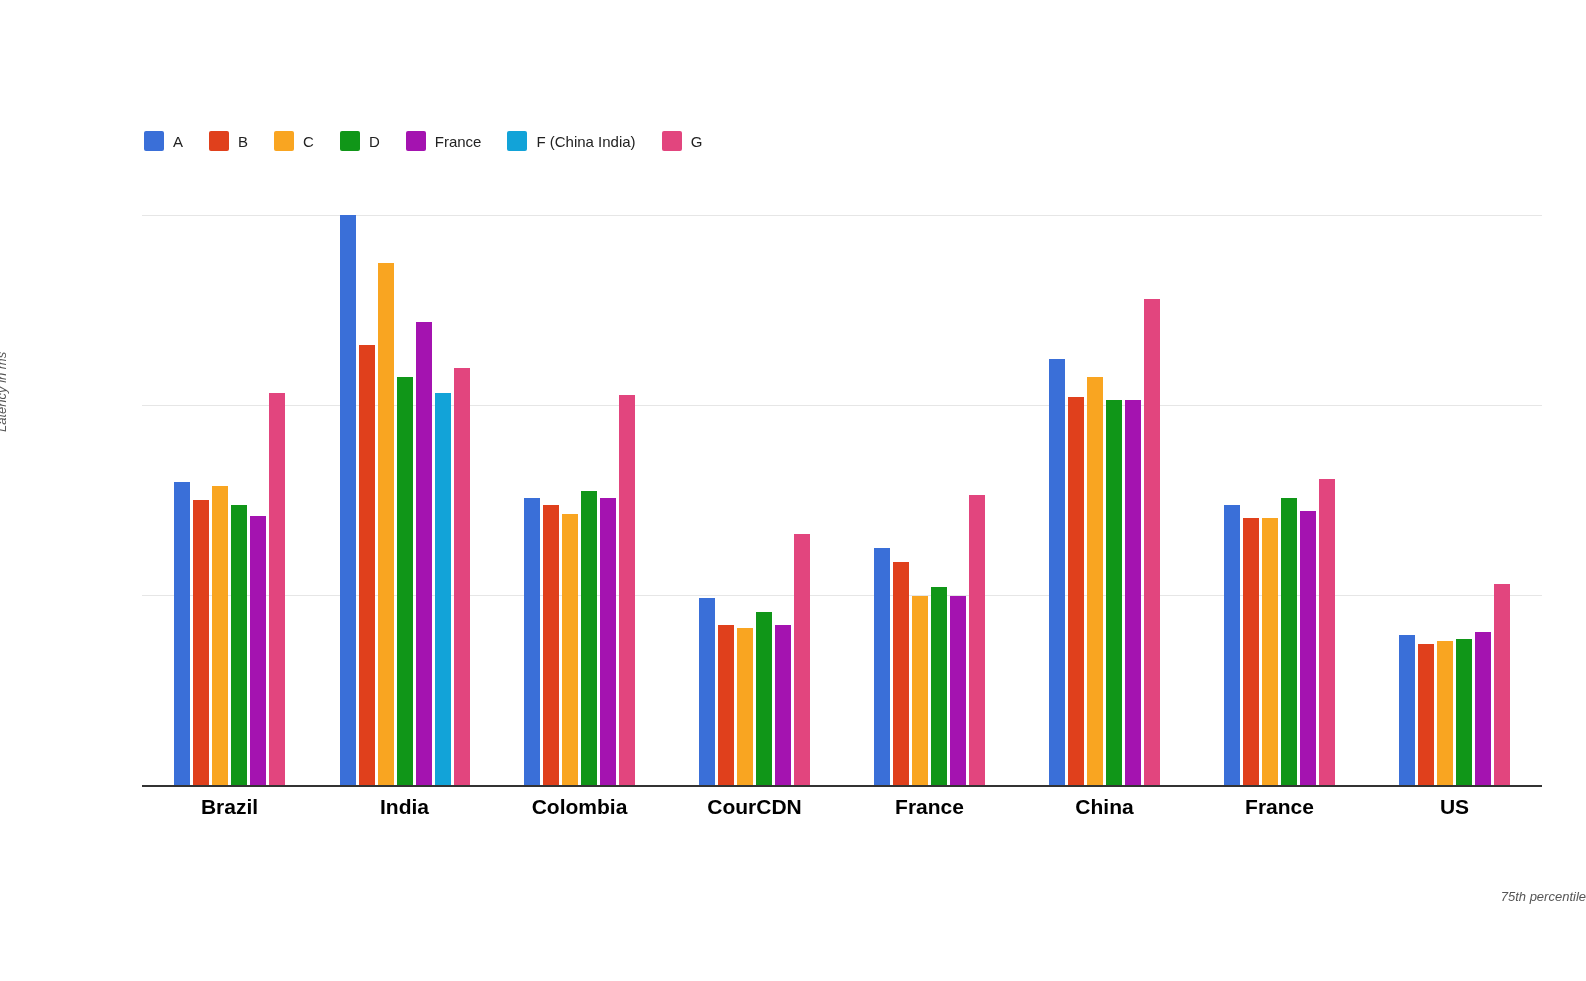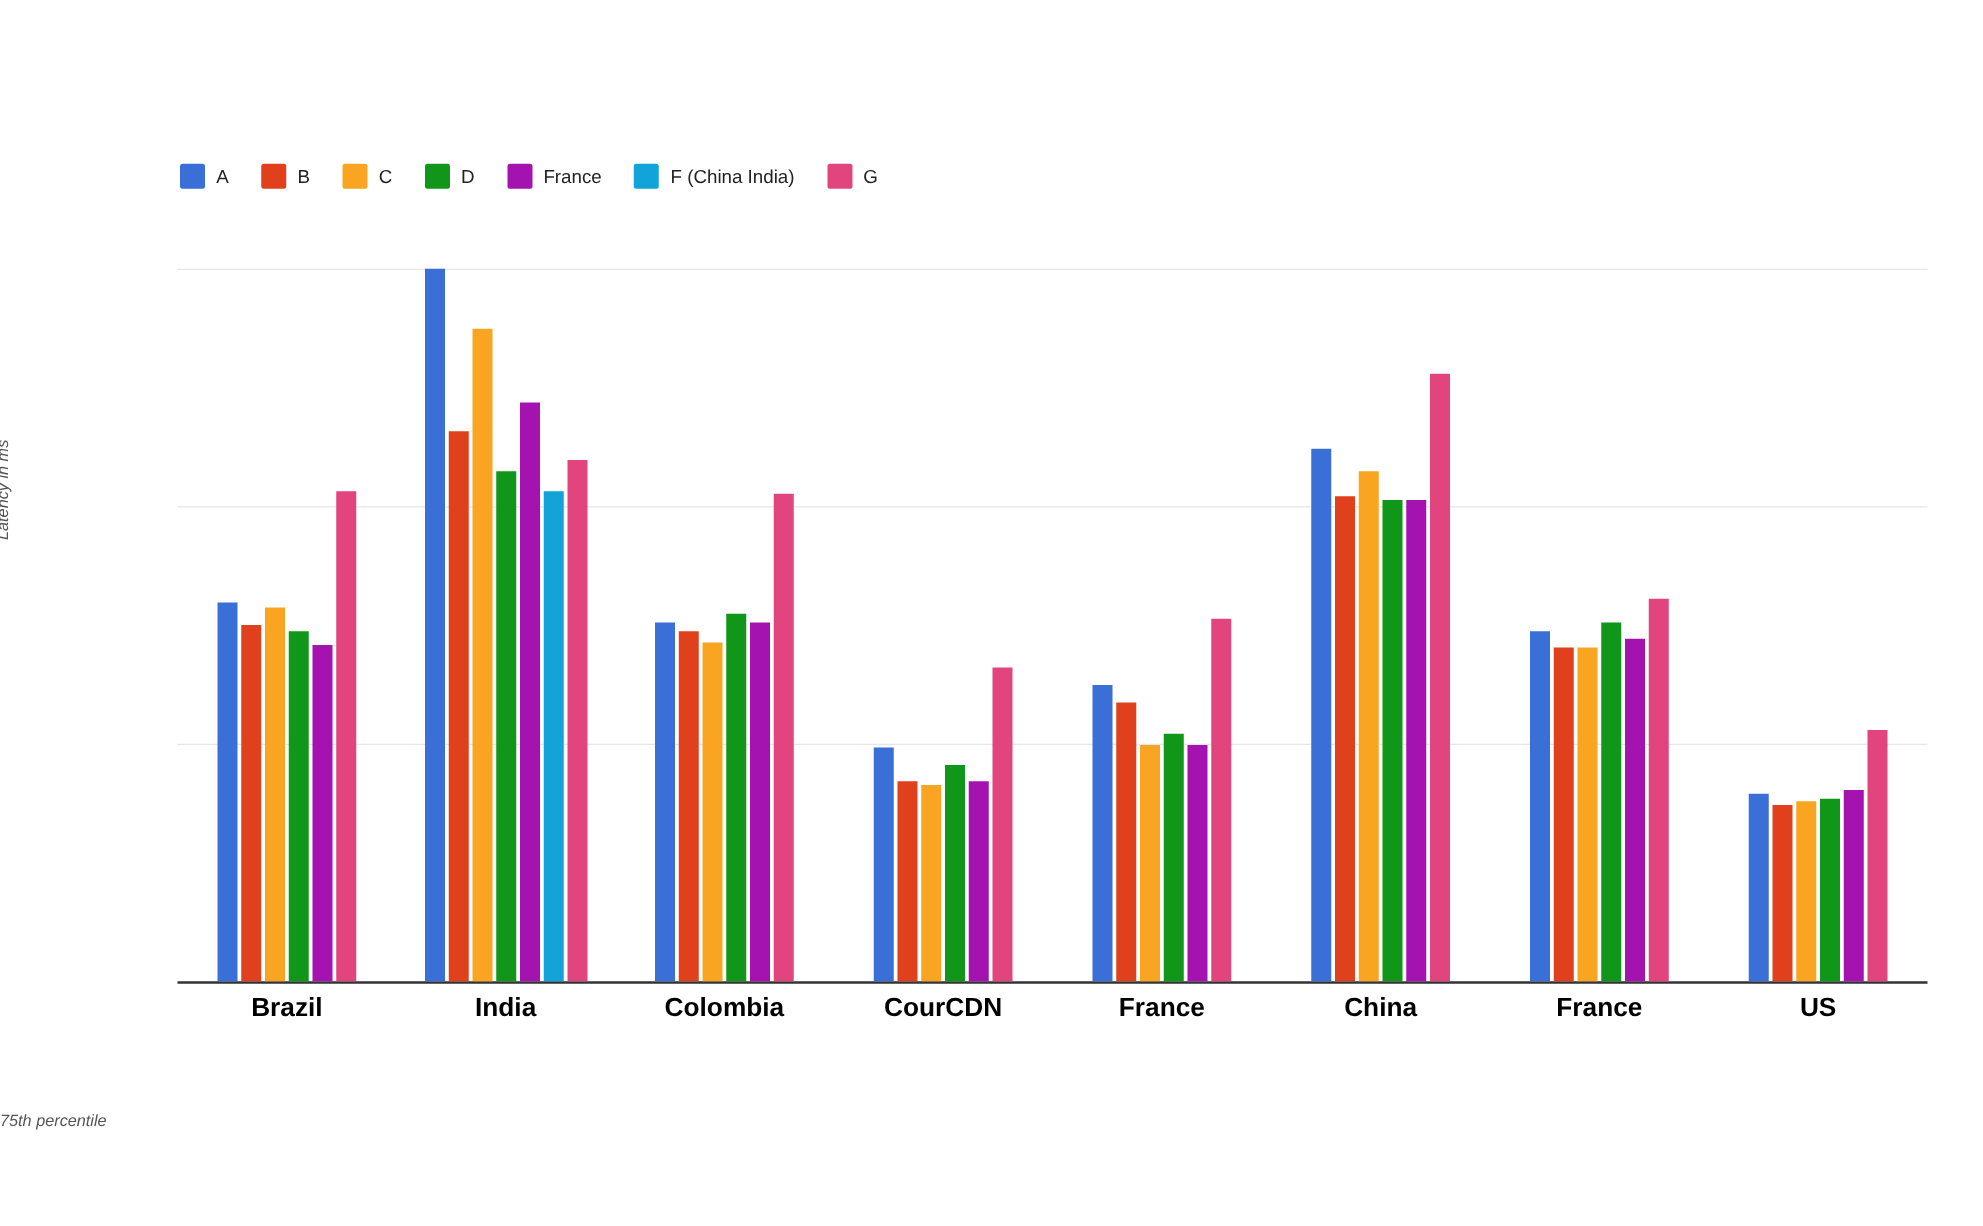--- a/index.html
+++ b/index.html
@@ -129,21 +129,21 @@
     font-size: 13px;
     font-style: italic;
     color: #555555;
     white-space: nowrap;
   }
   .x-axis-title {
     position: absolute;
     left: 0;
     top: 889px;
     width: 1586px;
-    text-align: left;
+    text-align: right;
     font-size: 13px;
     font-style: italic;
     color: #555555;
   }
 </style>
 </head>
 <body>
 
 <div class="chart-root">
 

